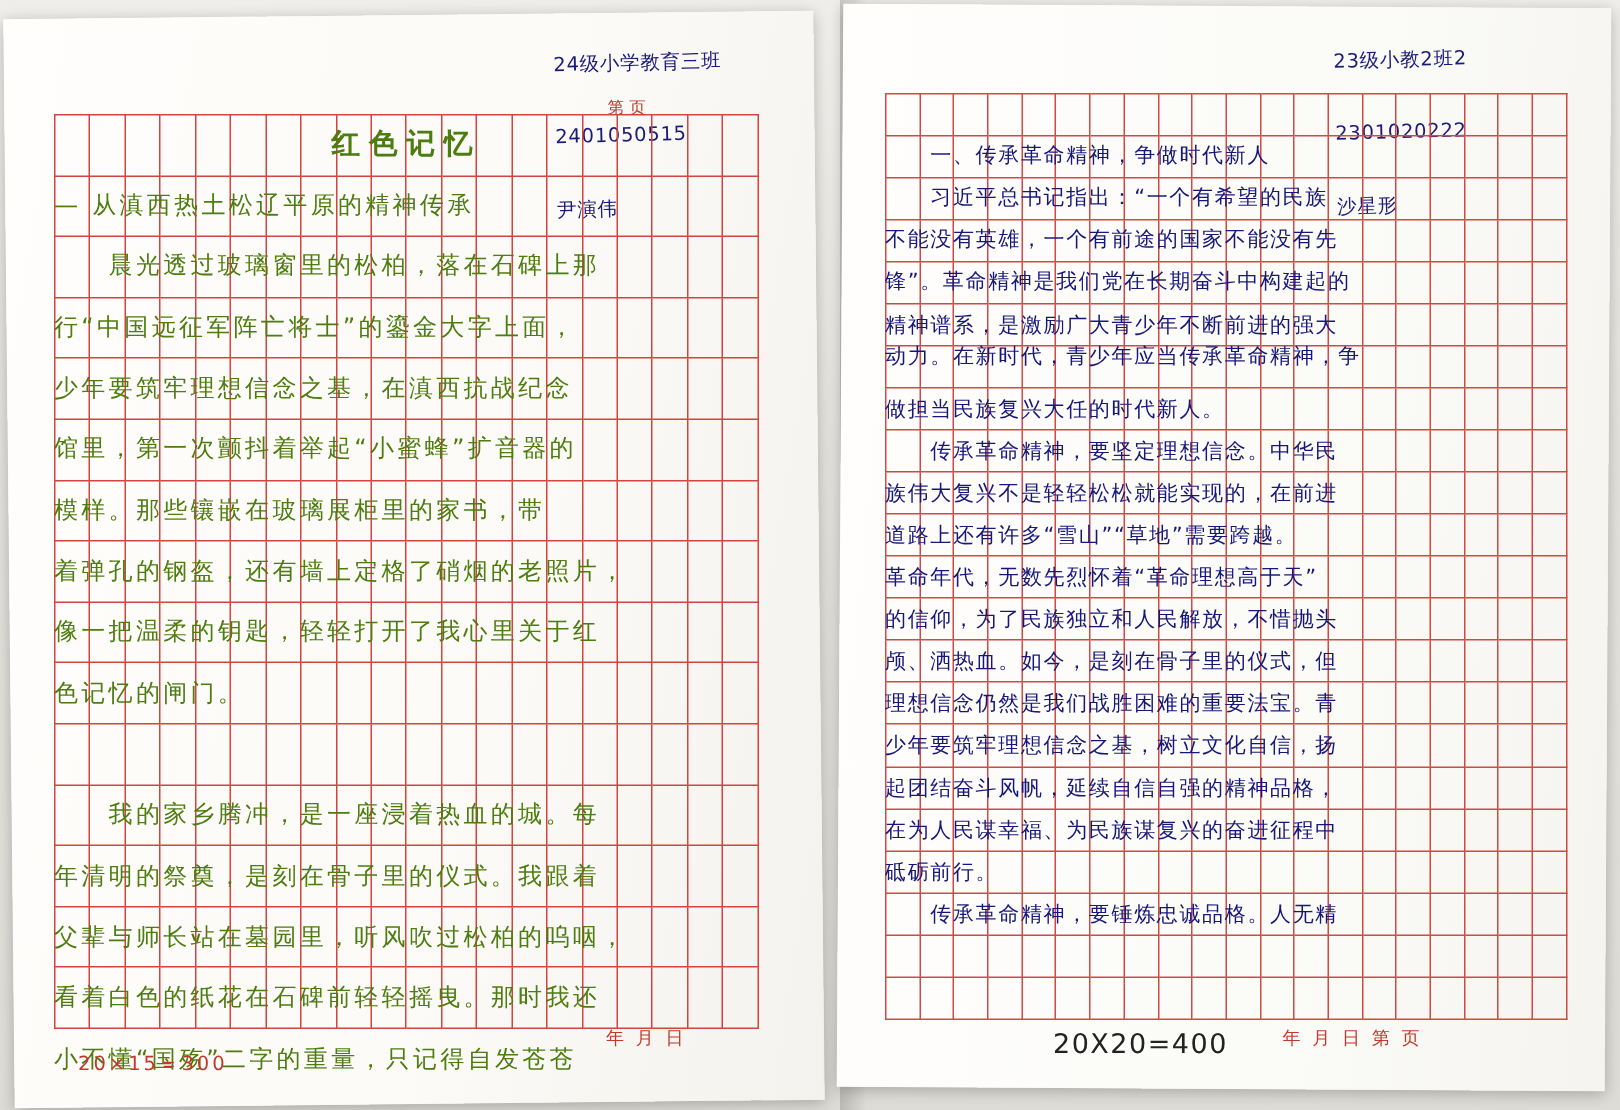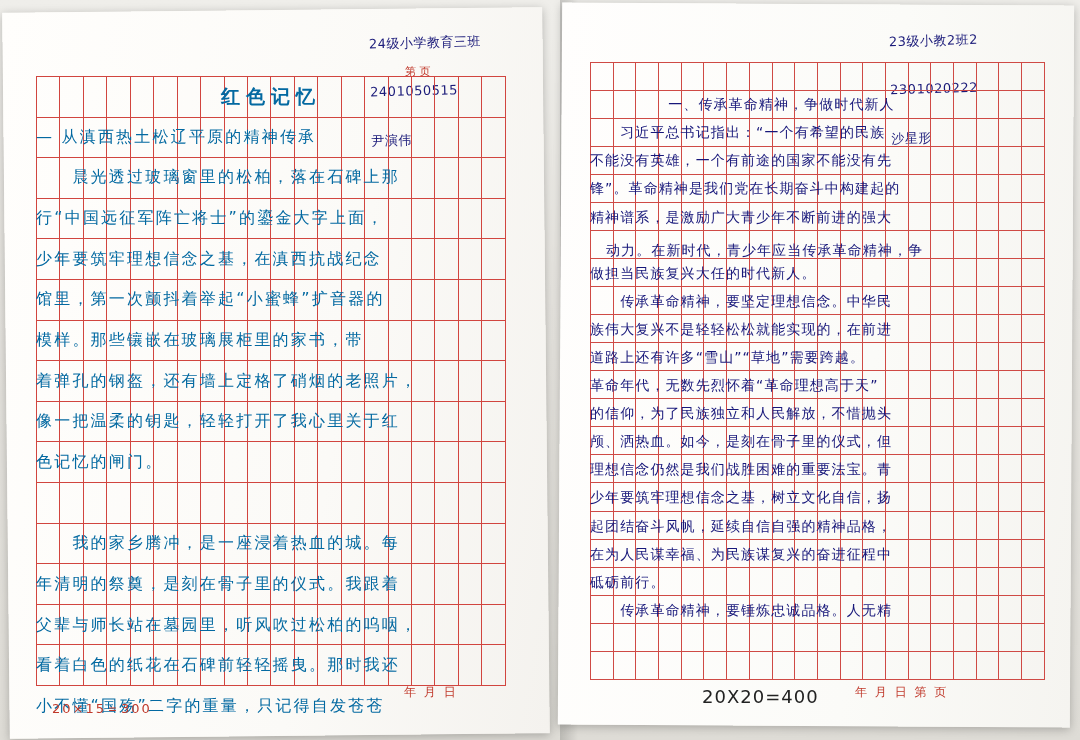--- a/index.html
+++ b/index.html
@@ -73,21 +73,21 @@
 
   
   .hw{
     position:absolute;
     inset:0;
     pointer-events:none;
   }
   .hw .ln{
     position:absolute;
     left:0;right:0;
-    color:#0369a1;
+    color:#4d7c0f;
     font-size:16px;
     white-space:pre;
     letter-spacing:2.2px;
     font-family:"DejaVu Sans","Liberation Sans",sans-serif;
   }
   #grid-right .hw .ln{font-size:14px;letter-spacing:1.1px;color:#17177a;}
   .hw .ln.title{
     text-align:center;font-size:19px;letter-spacing:6px;font-weight:bold;
   }
 
@@ -970,26 +970,26 @@
           <td></td>
           <td></td>
           <td></td>
           <td></td>
           <td></td>
           <td></td>
         </tr>
       </tbody>
     </table>
   <div class="hw" id="hw-right">
-      <div class="ln" style="top:28.1px;height:28.1px;line-height:28.1px;margin-left:48px;">　　一、传承革命精神，争做时代新人</div>
+      <div class="ln" style="top:28.1px;height:28.1px;line-height:28.1px;">　　一、传承革命精神，争做时代新人</div>
       <div class="ln" style="top:56.2px;height:28.1px;line-height:28.1px;">　　习近平总书记指出：“一个有希望的民族</div>
       <div class="ln" style="top:84.3px;height:28.1px;line-height:28.1px;">不能没有英雄，一个有前途的国家不能没有先</div>
       <div class="ln" style="top:112.4px;height:28.1px;line-height:28.1px;">锋”。革命精神是我们党在长期奋斗中构建起的</div>
       <div class="ln" style="top:140.5px;height:28.1px;line-height:28.1px;">精神谱系，是激励广大青少年不断前进的强大</div>
-      <div class="ln" style="top:174px;height:29px;line-height:28.1px;padding-left:16px;">动力。在新时代，青少年应当传承革命精神，争</div>
+      <div class="ln" style="top:162px;height:29px;line-height:28.1px;">动力。在新时代，青少年应当传承革命精神，争</div>
       <div class="ln" style="top:196.6px;height:28.1px;line-height:28.1px;">做担当民族复兴大任的时代新人。</div>
       <div class="ln" style="top:224.7px;height:28.1px;line-height:28.1px;">　　传承革命精神，要坚定理想信念。中华民</div>
       <div class="ln" style="top:252.8px;height:28.1px;line-height:28.1px;">族伟大复兴不是轻轻松松就能实现的，在前进</div>
       <div class="ln" style="top:280.9px;height:28.1px;line-height:28.1px;">道路上还有许多“雪山”“草地”需要跨越。</div>
       <div class="ln" style="top:309.0px;height:28.1px;line-height:28.1px;">革命年代，无数先烈怀着“革命理想高于天”</div>
       <div class="ln" style="top:337.1px;height:28.1px;line-height:28.1px;">的信仰，为了民族独立和人民解放，不惜抛头</div>
       <div class="ln" style="top:365.2px;height:28.1px;line-height:28.1px;">颅、洒热血。如今，是刻在骨子里的仪式，但</div>
       <div class="ln" style="top:393.3px;height:28.1px;line-height:28.1px;">理想信念仍然是我们战胜困难的重要法宝。青</div>
       <div class="ln" style="top:421.4px;height:28.1px;line-height:28.1px;">少年要筑牢理想信念之基，树立文化自信，扬</div>
       <div class="ln" style="top:449.5px;height:28.1px;line-height:28.1px;">起团结奋斗风帆，延续自信自强的精神品格，</div>

